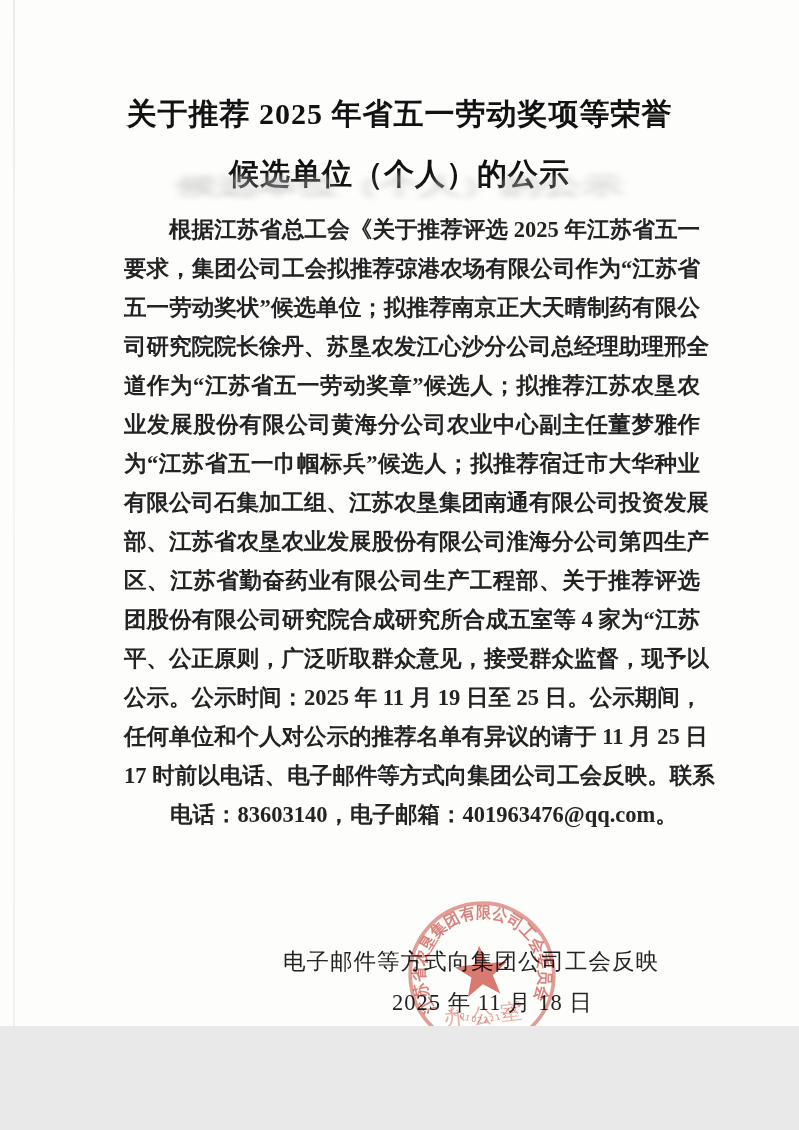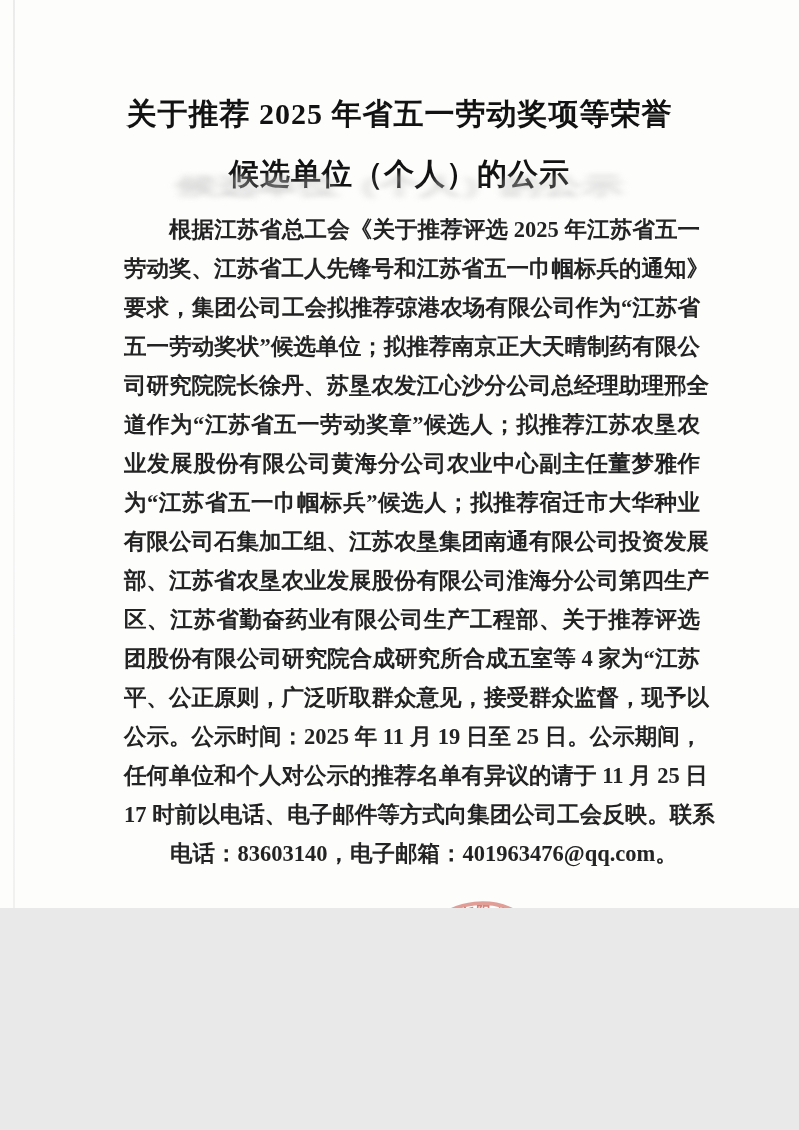--- a/index.html
+++ b/index.html
@@ -1,18 +1,18 @@
 <!DOCTYPE html>
 <html><head>
 <meta charset="utf-8">
 <style>
   html,body{margin:0;padding:0;background:#e9e9e9;}
   .page{
     position:relative;
-    width:799px;height:908px;
+    width:799px;height:1026px;
     margin:0 auto;
     background:#fdfdfc;
     overflow:hidden;
     font-family:"Liberation Serif","DejaVu Serif",serif;
     color:#1f1f1f;
   }
   .scan-line{
     position:absolute;left:13px;top:0;width:2px;height:1130px;
     background:linear-gradient(#ddd,#eee 40%,#e4e4e4);
     opacity:.55;
@@ -79,21 +79,20 @@
 
   <div class="doc-title">
     <div>关于推荐 2025 年省五一劳动奖项等荣誉</div>
     <div>候选单位（个人）的公示</div>
   </div>
 
   <div class="ghost-print">候选单位（个人）的公示</div>
 
   <div class="body-text">
     <div class="body-line indent">根据江苏省总工会《关于推荐评选 2025 年江苏省五一</div>
-    <div class="body-line">劳动奖、江苏省工人先锋号和江苏省五一巾帼标兵的通知》</div>
     <div class="body-line">要求，集团公司工会拟推荐弶港农场有限公司作为“江苏省</div>
     <div class="body-line">五一劳动奖状”候选单位；拟推荐南京正大天晴制药有限公</div>
     <div class="body-line">司研究院院长徐丹、苏垦农发江心沙分公司总经理助理邢全</div>
     <div class="body-line">道作为“江苏省五一劳动奖章”候选人；拟推荐江苏农垦农</div>
     <div class="body-line">业发展股份有限公司黄海分公司农业中心副主任董梦雅作</div>
     <div class="body-line">为“江苏省五一巾帼标兵”候选人；拟推荐宿迁市大华种业</div>
     <div class="body-line">有限公司石集加工组、江苏农垦集团南通有限公司投资发展</div>
     <div class="body-line">部、江苏省农垦农业发展股份有限公司淮海分公司第四生产</div>
     <div class="body-line">区、江苏省勤奋药业有限公司生产工程部、关于推荐评选</div>
     <div class="body-line">团股份有限公司研究院合成研究所合成五室等 4 家为“江苏</div>

